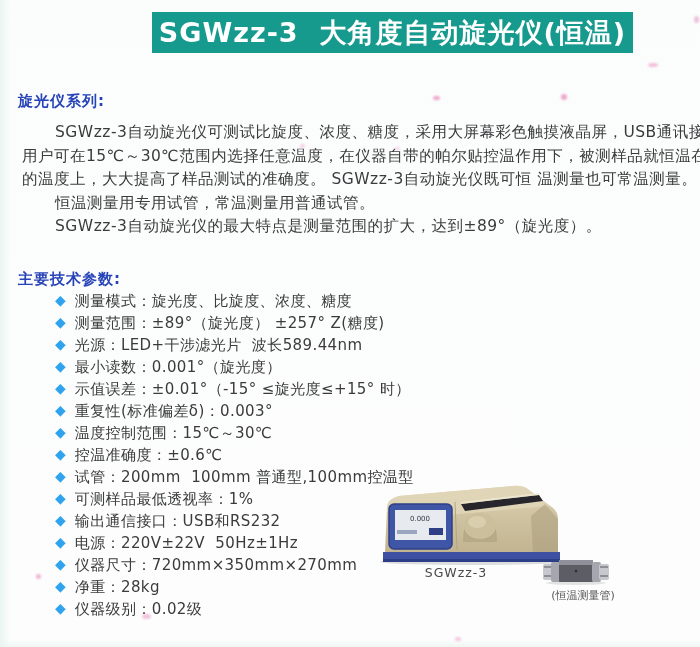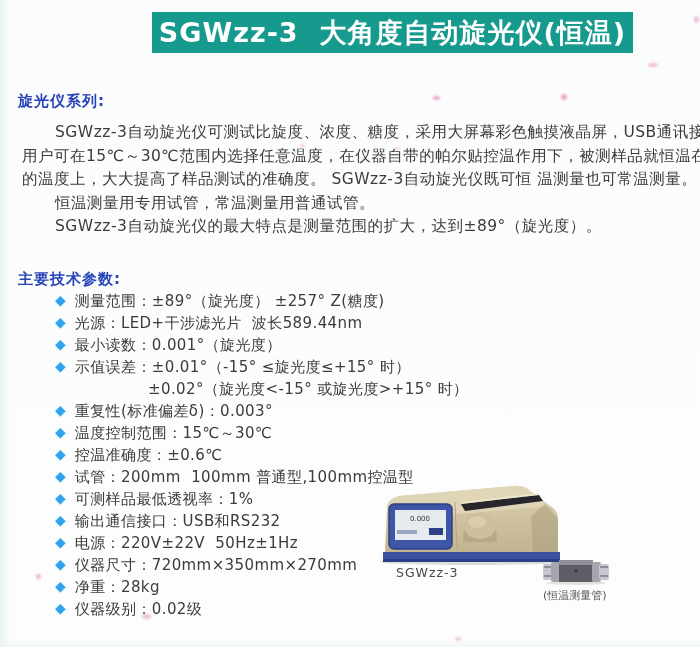--- a/index.html
+++ b/index.html
@@ -36,21 +36,21 @@
     position:absolute;left:55px;top:290px;width:640px;margin:0;padding:0;list-style:none;
   }
   .spec-item{line-height:22px;font-size:15px;white-space:pre;}
   .bullet{
     color:var(--bullet-blue,#2fa3ee);font-size:14px;margin-right:9px;
     display:inline-block;transform:translateY(-1px);
   }
   .spec-text{letter-spacing:0.4px;}
   .spec-cont{padding-left:93px;letter-spacing:0.4px;white-space:pre;}
   .photo-caption{
-    position:absolute;color:#4a4a4a;
+    position:absolute;color:#4a4a4a;text-align:center;
   }
   .caption-instrument{left:396px;top:565px;width:120px;font-size:12.5px;letter-spacing:1px;}
   .caption-tube{left:543px;top:588px;width:80px;font-size:11px;color:#555;}
   .svg-wrap{position:absolute;}
   .instrument-svg{left:377px;top:482px;width:190px;height:84px;}
   .tube-svg{left:543px;top:556px;width:66px;height:30px;}
   .speckle{position:absolute;border-radius:50%;filter:blur(1px);pointer-events:none;}
 </style>
 </head>
 <body>
@@ -67,24 +67,25 @@
       <div class="intro-line indent">SGWzz-3自动旋光仪可测试比旋度、浓度、糖度，采用大屏幕彩色触摸液晶屏，USB通讯接口。</div>
       <div class="intro-line">用户可在15℃～30℃范围内选择任意温度，在仪器自带的帕尔贴控温作用下，被测样品就恒温在所选</div>
       <div class="intro-line">的温度上，大大提高了样品测试的准确度。 SGWzz-3自动旋光仪既可恒 温测量也可常温测量。</div>
       <div class="intro-line indent">恒温测量用专用试管，常温测量用普通试管。</div>
       <div class="intro-line indent">SGWzz-3自动旋光仪的最大特点是测量范围的扩大，达到±89°（旋光度）。</div>
     </div>
 
   <div class="section-heading heading-specs">主要技术参数:</div>
 
   <ul class="spec-list" id="spec-list">
+      <li class="spec-item"><span class="bullet">◆</span><span class="spec-text">测量模式：旋光度、比旋度、浓度、糖度</span></li>
       <li class="spec-item"><span class="bullet">◆</span><span class="spec-text">测量范围：±89°（旋光度） ±257° Z(糖度)</span></li>
       <li class="spec-item"><span class="bullet">◆</span><span class="spec-text">光源：LED+干涉滤光片  波长589.44nm</span></li>
       <li class="spec-item"><span class="bullet">◆</span><span class="spec-text">最小读数：0.001°（旋光度）</span></li>
-      <li class="spec-item"><span class="bullet">◆</span><span class="spec-text">示值误差：±0.01°（-15° ≤旋光度≤+15° 时）</span><div class="spec-cont">±0.02°（旋光度&lt;-15° 或旋光度&gt;+15° 时）</div></li>
+      <li class="spec-item"><span class="bullet">◆</span><span class="spec-text">示值误差：±0.01°（-15° ≤旋光度≤+15° 时）</span></li>
       <li class="spec-item"><span class="bullet">◆</span><span class="spec-text">重复性(标准偏差δ)：0.003°</span></li>
       <li class="spec-item"><span class="bullet">◆</span><span class="spec-text">温度控制范围：15℃～30℃</span></li>
       <li class="spec-item"><span class="bullet">◆</span><span class="spec-text">控温准确度：±0.6℃</span></li>
       <li class="spec-item"><span class="bullet">◆</span><span class="spec-text">试管：200mm  100mm 普通型,100mm控温型</span></li>
       <li class="spec-item"><span class="bullet">◆</span><span class="spec-text">可测样品最低透视率：1%</span></li>
       <li class="spec-item"><span class="bullet">◆</span><span class="spec-text">输出通信接口：USB和RS232</span></li>
       <li class="spec-item"><span class="bullet">◆</span><span class="spec-text">电源：220V±22V  50Hz±1Hz</span></li>
       <li class="spec-item"><span class="bullet">◆</span><span class="spec-text">仪器尺寸：720mm×350mm×270mm</span></li>
       <li class="spec-item"><span class="bullet">◆</span><span class="spec-text">净重：28kg</span></li>
       <li class="spec-item"><span class="bullet">◆</span><span class="spec-text">仪器级别：0.02级</span></li>

